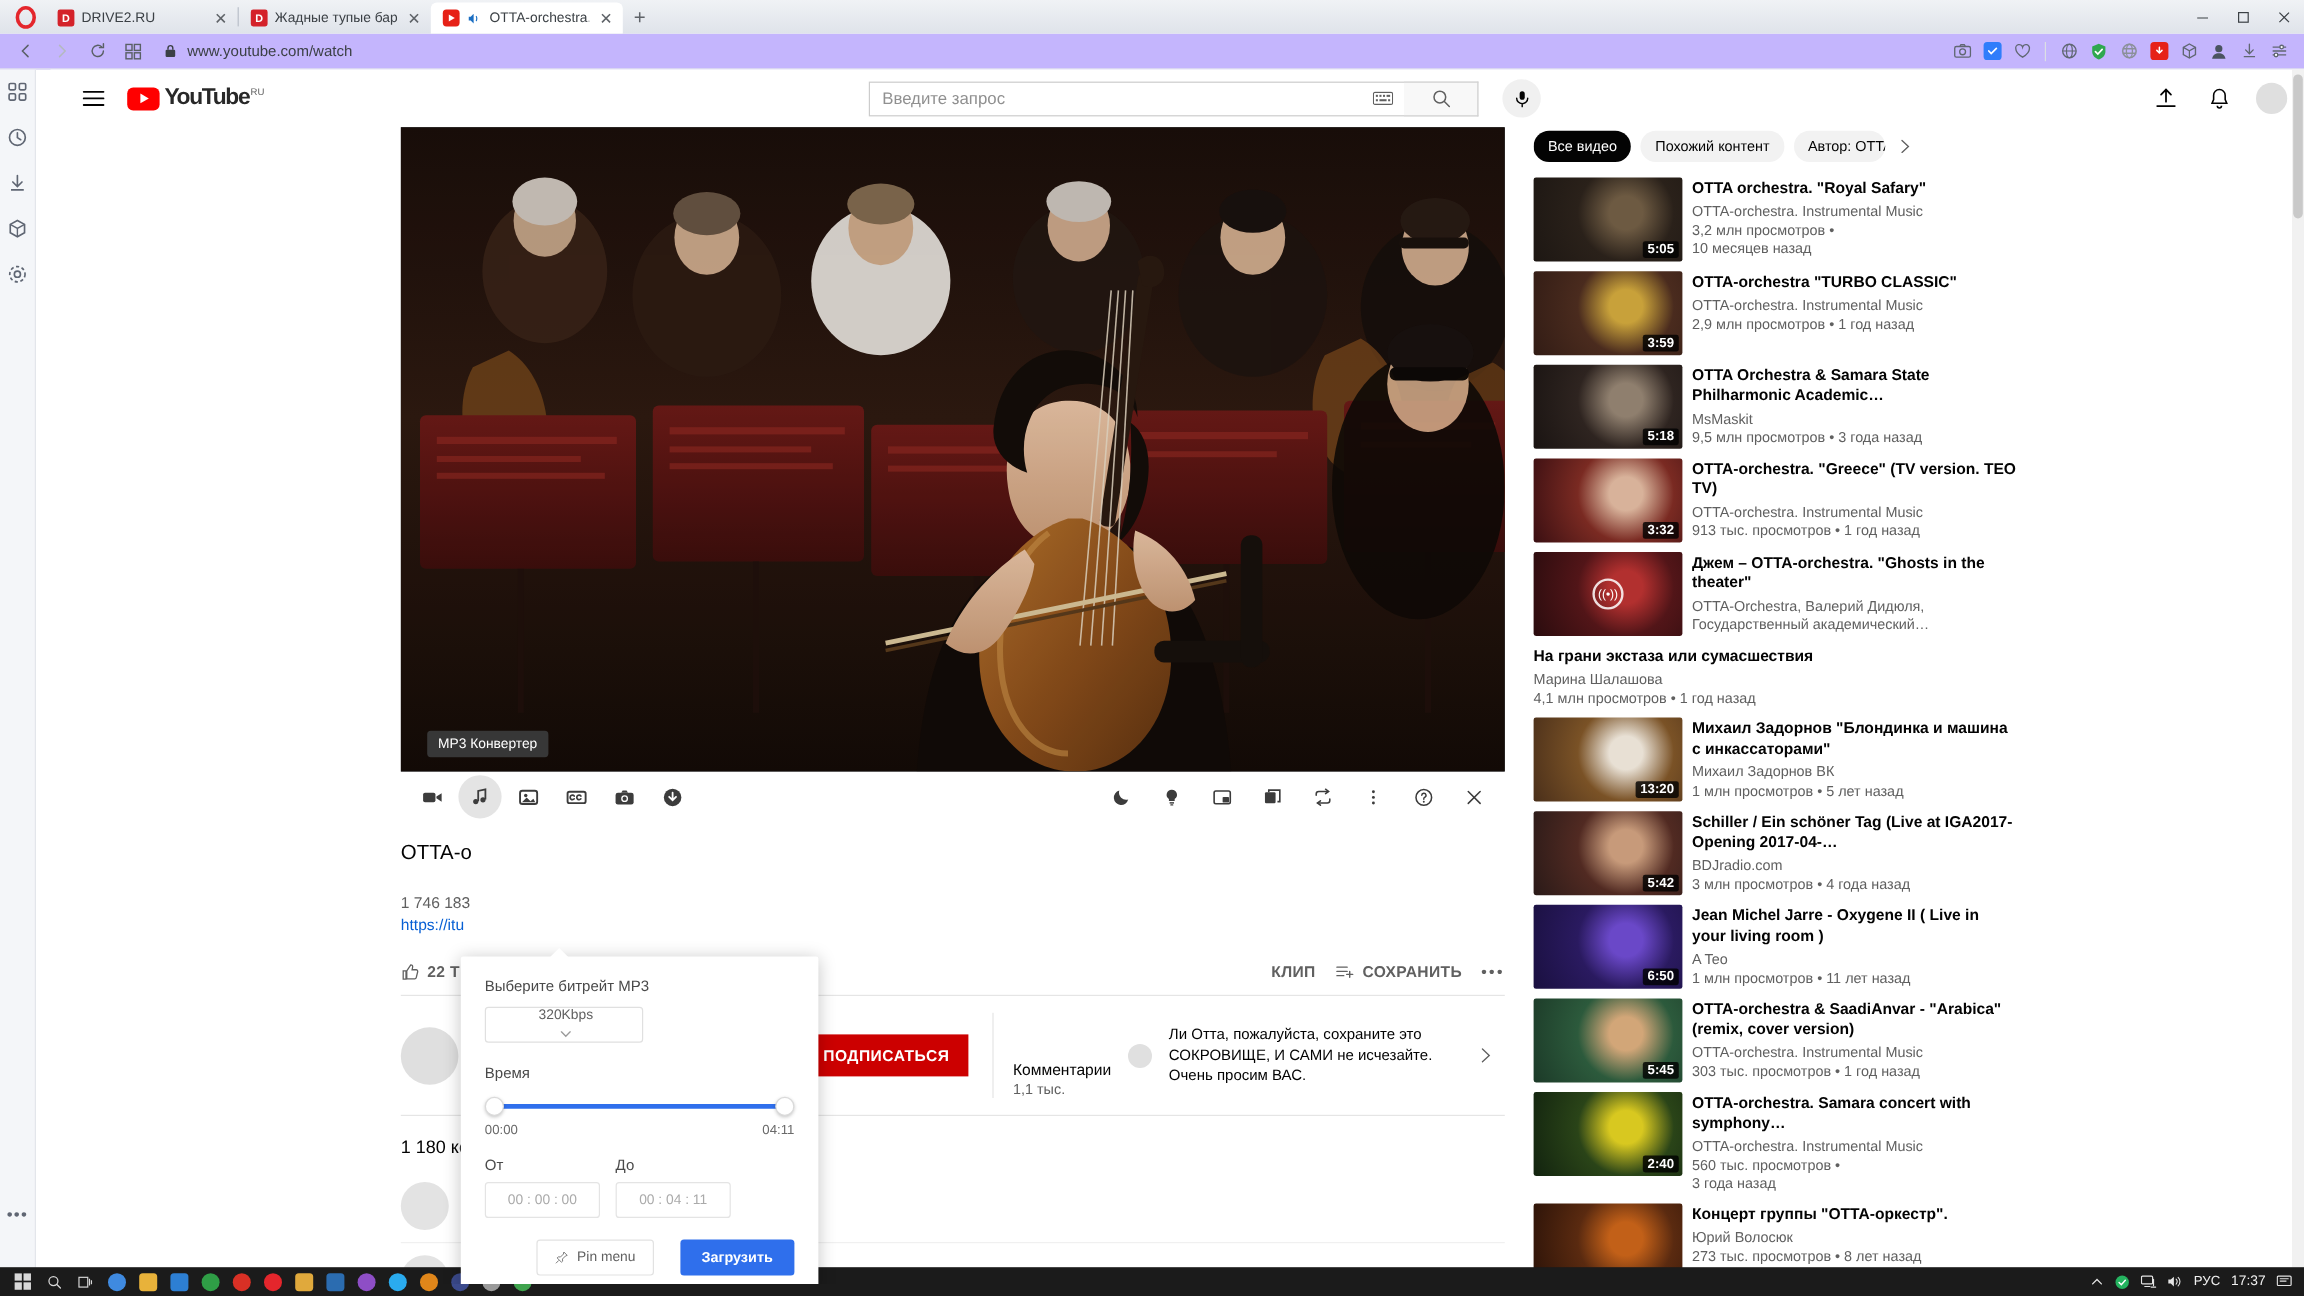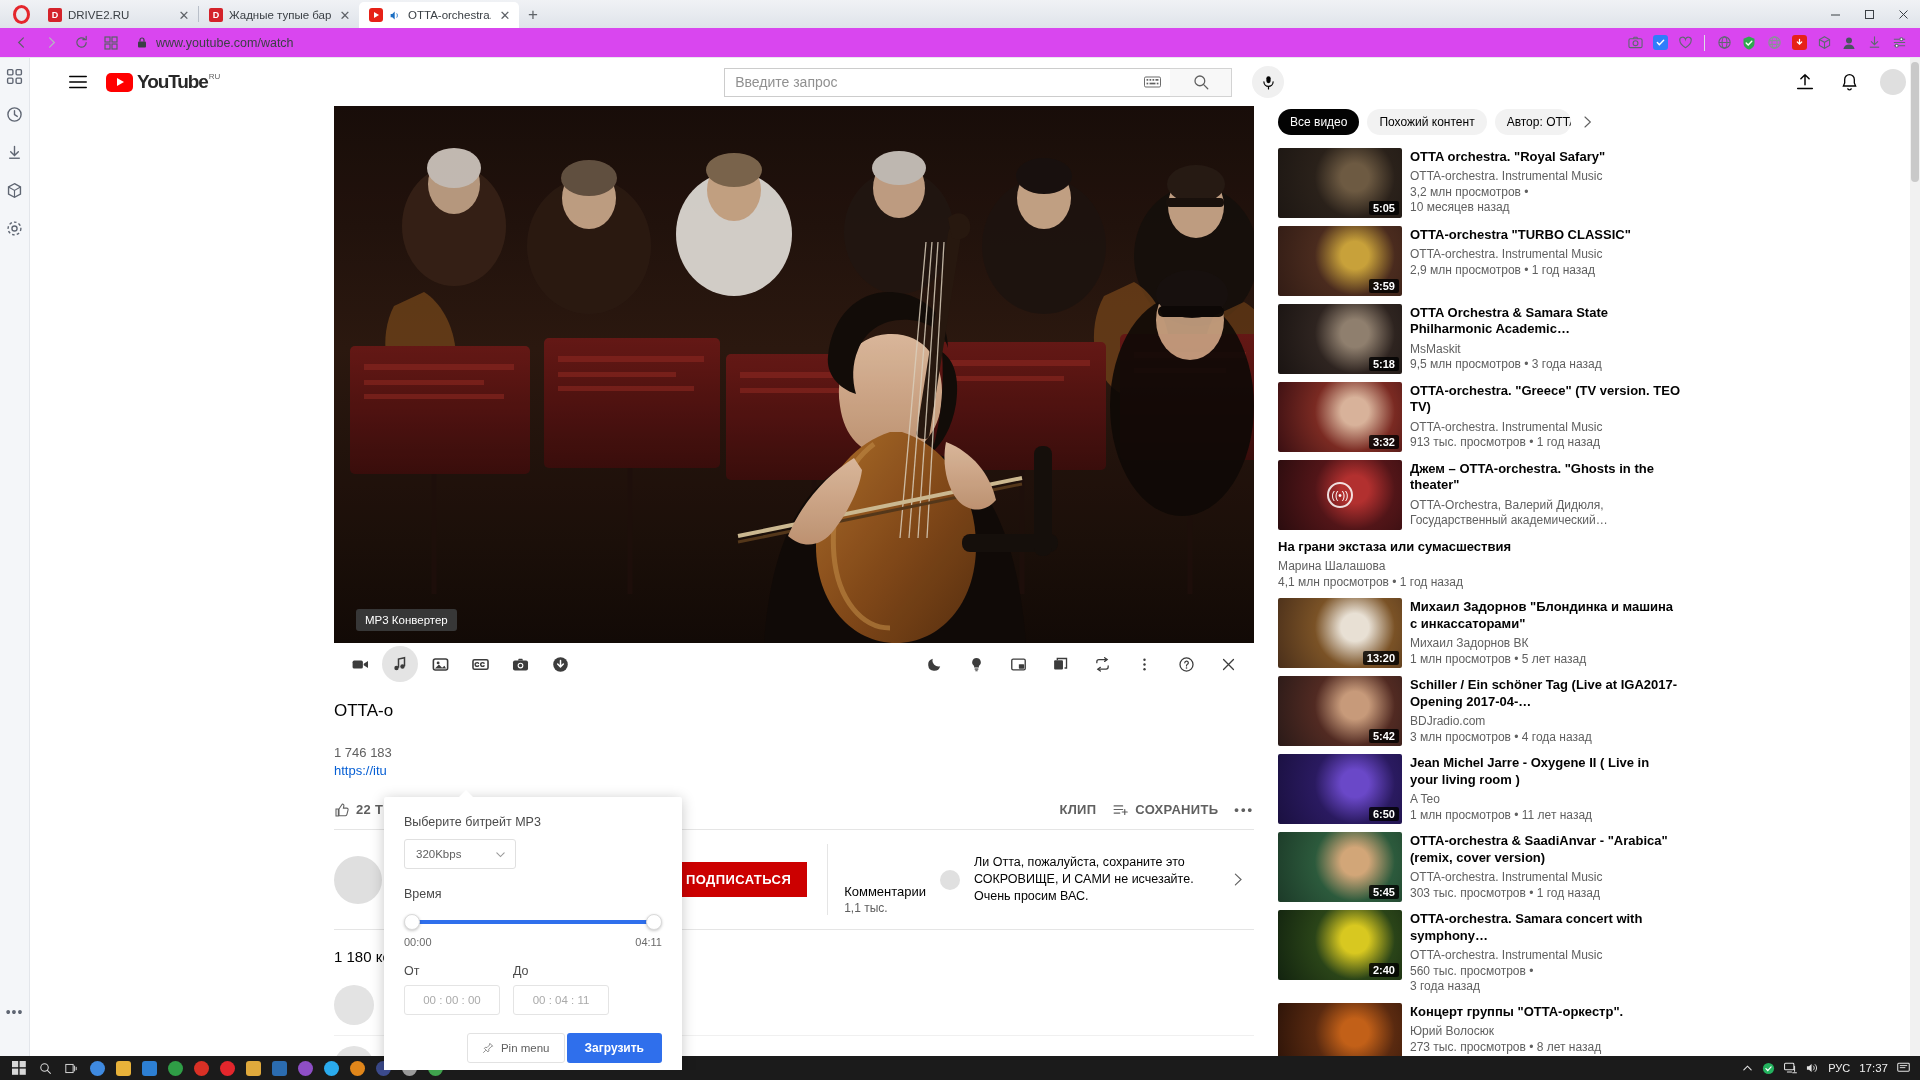--- a/index.html
+++ b/index.html
@@ -80,21 +80,21 @@
     color: #5f6368; font-size: 17px;
   }
   #window-controls {
     position: absolute; right: 0; top: 0;
     display: flex; height: 28px; align-items: center;
   }
   .wc { width: 34px; height: 28px; display: flex; align-items: center; justify-content: center; color: #3b4045; }
 
   #nav-bar {
     height: 30px;
-    background: #d946ef;
+    background: #c4b5fd;
     display: flex;
     align-items: center;
     padding: 0 6px;
     border-bottom: 1px solid #e7e9ed;
   }
   .nav-btn {
     width: 30px; height: 26px;
     display: flex; align-items: center; justify-content: center;
     color: #5a6066;
   }
@@ -312,25 +312,25 @@
     width: 298px;
     background: #fff;
     box-shadow: 0 2px 14px rgba(0,0,0,0.22);
     border-radius: 2px;
     padding: 18px 20px 16px 20px;
     z-index: 50;
   }
   #dlg-bitrate-label { font-size: 12.5px; color: #4a4a4a; }
   #bitrate-select {
     margin-top: 10px;
-    width: 112px; height: 30px;
+    width: 132px; height: 30px;
     border: 1px solid #e0e0e0; border-radius: 3px;
     display: flex; align-items: center;
     padding: 0 8px 0 11px;
-    font-size: 11.5px; color: #606060;
+    font-size: 11.5px; color: #606060; flex-direction: column;
   }
   #bitrate-value { flex: 1; }
   #dlg-time-label { font-size: 12.5px; color: #4a4a4a; margin-top: 18px; }
   #slider-row { position: relative; height: 18px; margin-top: 12px; }
   #slider-track {
     position: absolute; left: 4px; right: 4px; top: 7px;
     height: 4px; background: #2f6fec; border-radius: 2px;
   }
   .slider-knob {
     position: absolute; top: 1px;
@@ -347,21 +347,21 @@
   }
   #range-fields { display: flex; gap: 13px; margin-top: 16px; }
   .rf-label { font-size: 12.5px; color: #4a4a4a; }
   .rf-input {
     margin-top: 7px;
     width: 96px; height: 30px;
     border: 1px solid #e4e4e4; border-radius: 3px;
     display: flex; align-items: center; justify-content: center;
     font-size: 11.5px; color: #aaaaaa;
   }
-  #dlg-buttons { display: flex; justify-content: flex-end; gap: 2px; margin-top: 18px; }
+  #dlg-buttons { display: flex; justify-content: flex-end; gap: 22px; margin-top: 18px; }
   #pin-menu-btn {
     height: 30px; padding: 0 14px;
     border: 1px solid #e2e2e2; border-radius: 3px;
     display: flex; align-items: center; gap: 7px;
     font-size: 11.5px; color: #606060; background: #fff;
   }
   #download-btn {
     height: 30px; padding: 0 18px;
     background: #2f6fec; color: #fff;
     border-radius: 3px;

